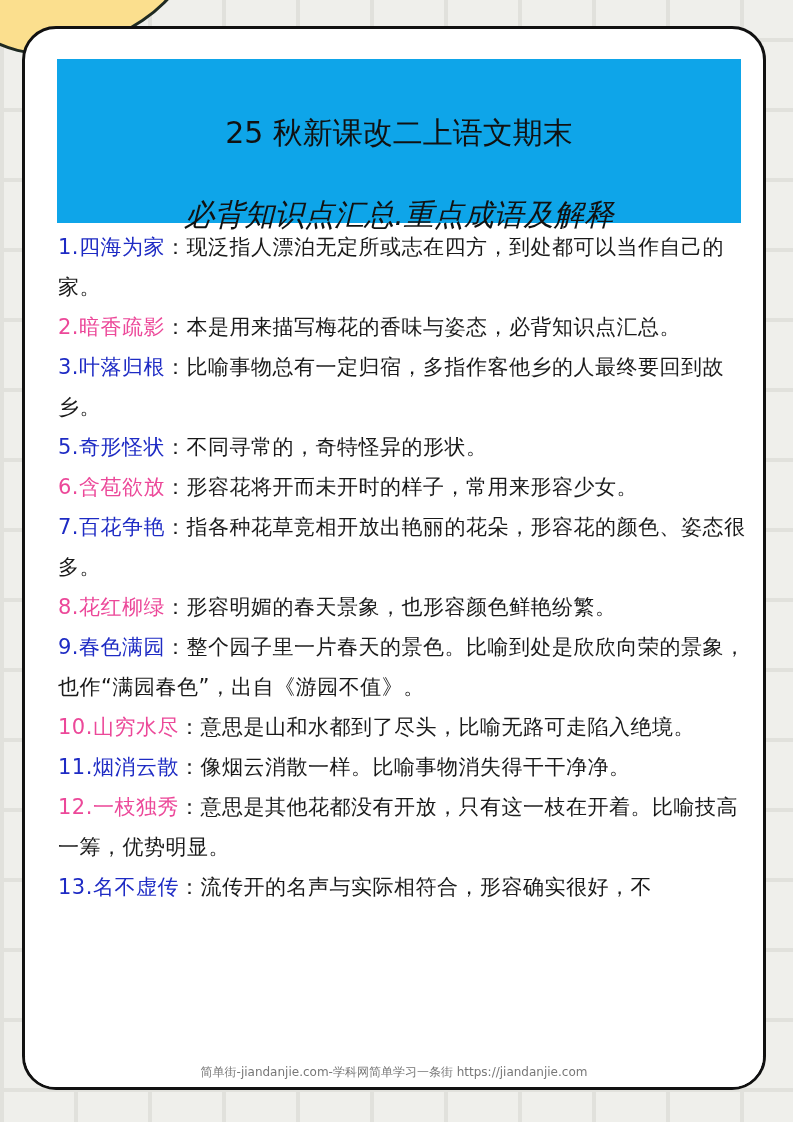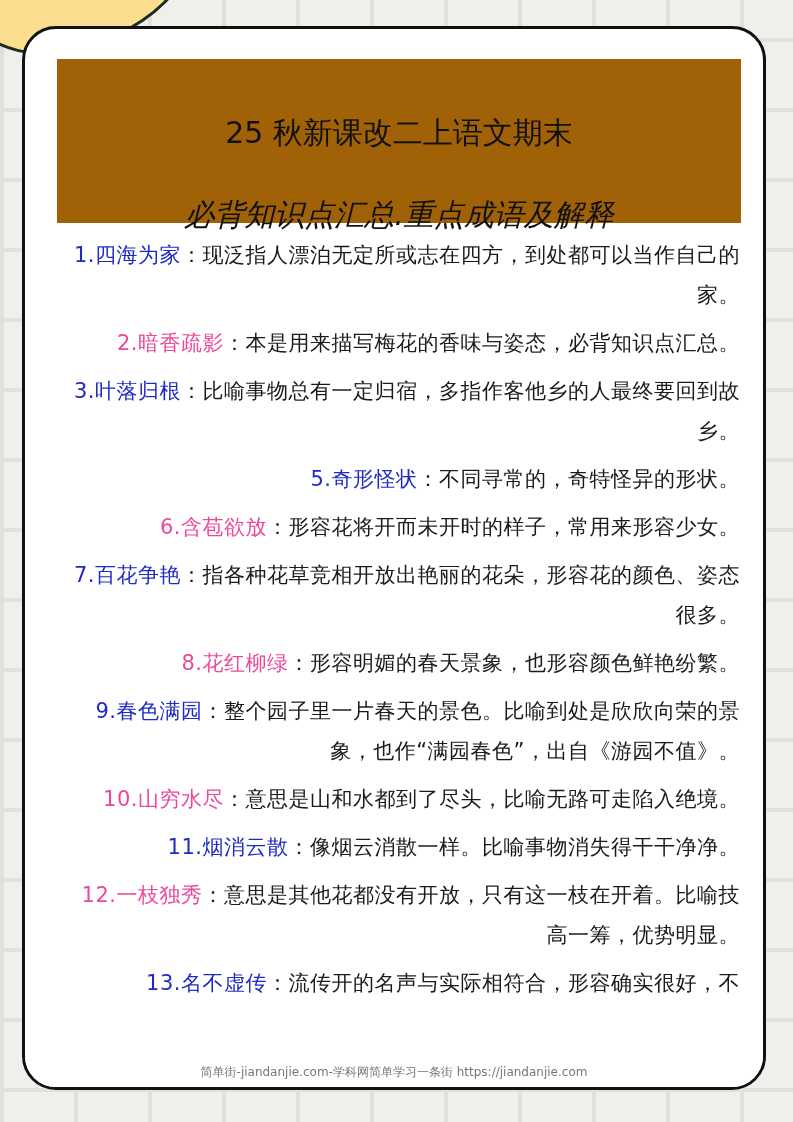--- a/index.html
+++ b/index.html
@@ -18,30 +18,30 @@
     background: #fbdf8e; border: 3px solid #1f2a22; border-radius: 0 0 60% 40% / 0 0 70% 60%;
     transform: rotate(-8deg);
   }
   .card {
     position: absolute; left: 22px; top: 26px; width: 744px; height: 1064px;
     background: #ffffff; border: 3px solid #111; border-radius: 34px; box-sizing: border-box;
     overflow: hidden;
   }
   .title-box {
     position: absolute; left: 32px; top: 30px; width: 684px; height: 164px;
-    background: #a16207; text-align: center; color: #111;
+    background: #0ea5e9; text-align: center; color: #111;
   }
   .title-line { font-size: 30px; line-height: 40px; position: absolute; left: 0; right: 0; }
   .t1 { top: 54px; }
   .t2 { top: 136px; font-style: italic; }
   .content {
     position: absolute; left: 33px; top: 198px; width: 690px;
     font-size: 21px; line-height: 40px; color: #1a1a1a; letter-spacing: 0.5px;
   }
-  .item { margin: 8px; text-align: right; }
+  .item { margin: 0; }
   .term-blue { color: #1e2bc4; }
   .term-red { color: #ec4899; }
   .footer {
     position: absolute; left: 0; right: 0; bottom: 0px; height: 30px;
     text-align: center; font-size: 12px; color: #777; line-height: 30px; background: #fff;
   }
 </style>
 </head>
 <body>
 

